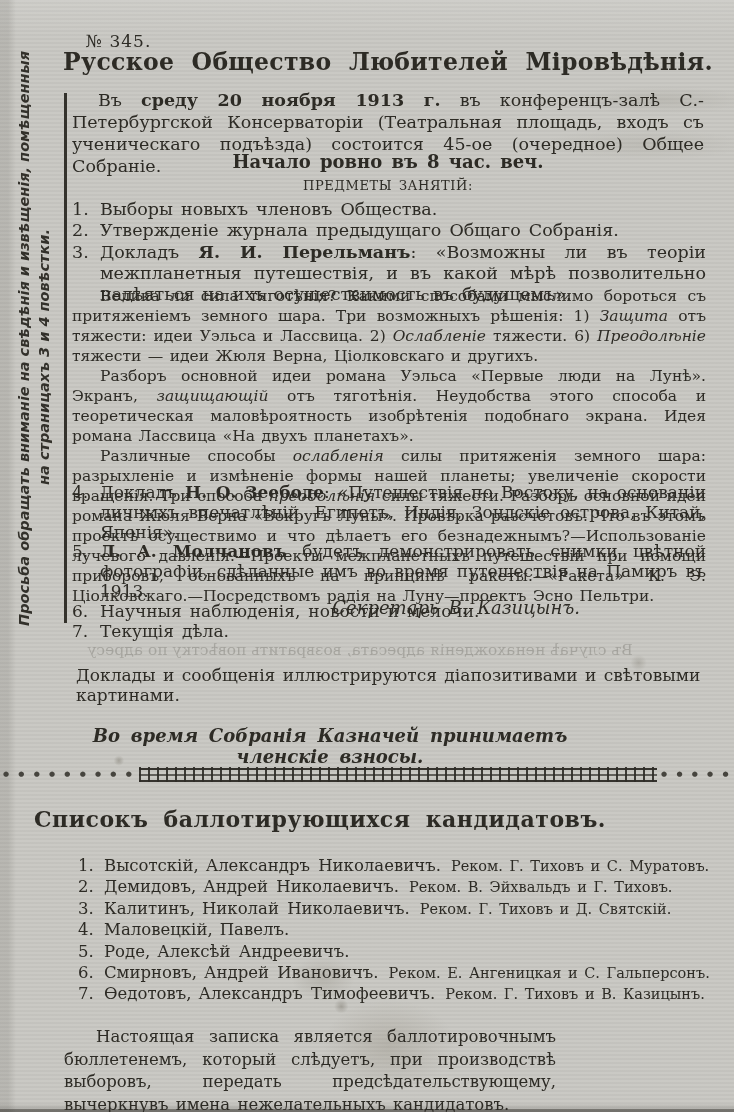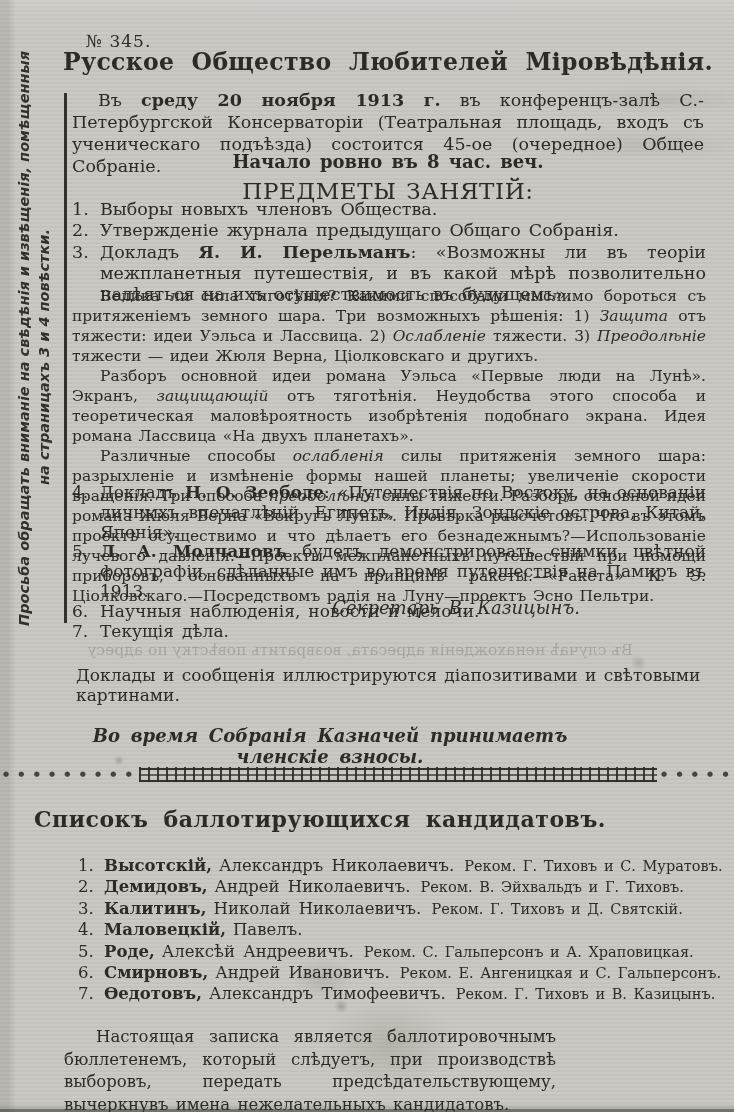--- a/index.html
+++ b/index.html
@@ -34,21 +34,21 @@
     transform-origin:0 0;transform:rotate(-90deg);
     font-family:"DejaVu Sans", sans-serif;font-style:italic;font-weight:bold;
     font-size:14.5px;color:#33312b;}
   .sb1{white-space:nowrap;text-align:center;}
   .sb2{white-space:nowrap;text-align:center;margin-top:4px;}
   .sidebar-rule{left:64px;top:93px;width:2.5px;height:530px;background:#34322c;}
   
   .intro{left:72px;top:89px;width:632px;margin:0;font-size:17.5px;line-height:22px;
     text-align:justify;text-indent:26px;word-spacing:3.5px;}
   .start-time{left:72px;top:151px;width:632px;text-align:center;font-weight:bold;font-size:18px;word-spacing:3px;}
-  .agenda-heading{left:72px;top:178px;width:632px;text-align:center;font-size:23px;letter-spacing:.6px;word-spacing:2px;}
+  .agenda-heading{left:72px;top:178px;width:632px;text-align:center;font-size:13px;letter-spacing:.6px;word-spacing:2px;}
   
   .agenda{left:72px;width:634px;font-size:17.5px;line-height:21.3px;word-spacing:2.5px;}
   .agenda.pt1{top:199px;}
   .agenda.pt2{top:483px;font-size:17px;line-height:19.8px;}
   .ag-item{display:flex;}
   .ag-item .num{flex:0 0 28px;}
   .ag-item .txt{flex:1;text-align:justify;}
   
   .abstract{left:72px;top:286px;width:634px;font-size:15.5px;line-height:20px;word-spacing:1.5px;}
   .abstract p{margin:0;text-align:justify;text-indent:28px;}
@@ -72,21 +72,21 @@
       linear-gradient(rgba(45,43,38,.95), rgba(45,43,38,.95));
     background-size:100% 100%,100% 2px,100% 2px,100% 2px;
     background-position:0 0,0 1px,0 7px,0 13px;
     background-repeat:repeat,no-repeat,no-repeat,no-repeat;}
   
   .ballot-heading{left:30px;top:806px;width:580px;margin:0;text-align:center;
     font-size:22px;font-weight:bold;word-spacing:7px;letter-spacing:.5px;}
   .candidates{left:78px;top:856px;width:580px;font-size:16.5px;}
   .cand-row{display:flex;align-items:baseline;white-space:nowrap;height:21.4px;}
   .cand-row .num{flex:0 0 26px;}
-  .cand-row .surname{font-weight:bold;margin-right:7px;}
+  .cand-row .surname{font-weight:normal;margin-right:7px;}
   .cand-row .cname{margin-right:10px;word-spacing:3px;}
   .cand-row .rec{font-size:14.5px;word-spacing:2px;}
   .ballot-note{left:64px;top:1026px;width:492px;margin:0;font-size:16.5px;line-height:22.5px;
     text-align:justify;text-indent:32px;word-spacing:2px;}
 </style>
 </head>
 <body>
 
 <div class="paper">
 
@@ -117,21 +117,21 @@
       <span class="num">2.</span>
       <span class="txt">Утвержденіе журнала предыдущаго Общаго Собранія.</span>
     </div>
     <div class="ag-item">
       <span class="num">3.</span>
       <span class="txt"><span>Докладъ </span><b>Я. И. Перельманъ</b><span>: «Возможны ли въ теоріи межпланетныя путешествія, и въ какой мѣрѣ позволительно надѣяться на ихъ осуществимость въ будущемъ».</span></span>
     </div>
   </div>
 
   <div class="abs abstract">
-    <p><span>Велика ли сила тяготѣнія? Какими способами мыслимо бороться съ притяженіемъ земного шара. Три возможныхъ рѣшенія: 1) </span><i>Защита</i><span> отъ тяжести: идеи Уэльса и Лассвица. 2) </span><i>Ослабленіе</i><span> тяжести. 3) </span><i>Преодолѣніе</i><span> тяжести — идеи Жюля Верна, Ціолковскаго и другихъ.</span></p>
+    <p><span>Велика ли сила тяготѣнія? Какими способами мыслимо бороться съ притяженіемъ земного шара. Три возможныхъ рѣшенія: 1) </span><i>Защита</i><span> отъ тяжести: идеи Уэльса и Лассвица. 2) </span><i>Ослабленіе</i><span> тяжести. 6) </span><i>Преодолѣніе</i><span> тяжести — идеи Жюля Верна, Ціолковскаго и другихъ.</span></p>
     <p><span>Разборъ основной идеи романа Уэльса «Первые люди на Лунѣ». Экранъ, </span><i>защищающій</i><span> отъ тяготѣнія. Неудобства этого способа и теоретическая маловѣроятность изобрѣтенія подобнаго экрана. Идея романа Лассвица «На двухъ планетахъ».</span></p>
     <p><span>Различные способы </span><i>ослабленія</i><span> силы притяженія земного шара: разрыхленіе и измѣненіе формы нашей планеты; увеличеніе скорости вращенія. Три способа </span><i>преодолѣнія</i><span> силы тяжести. Разборъ основной идеи романа Жюля Верна «Вокругъ Луны». Провѣрка разсчетовъ. Что въ этомъ проектѣ осуществимо и что дѣлаетъ его безнадежнымъ?—Использованіе лучевого давленія.—Проекты межпланетныхъ путешествій при помощи приборовъ, основанныхъ на принципѣ ракеты.—«Ракета» К. Э. Ціолковскаго.—Посредствомъ радія на Луну—проектъ Эсно Пельтри.</span></p>
   </div>
 
   <div class="abs agenda pt2">
     <div class="ag-item">
       <span class="num">4.</span>
       <span class="txt"><span>Докладъ </span><b>Н. О. Зеебоде</b><span>: «Путешествія по Востоку, на основаніи личныхъ впечатлѣній. Египетъ, Индія, Зондскіе острова, Китай, Японія».</span></span>
     </div>
     <div class="ag-item">
@@ -185,21 +185,20 @@
     </div>
     <div class="cand-row">
       <span class="num">4.</span>
       <span class="surname">Маловецкій,</span>
       <span class="cname">Павелъ.</span>
     </div>
     <div class="cand-row">
       <span class="num">5.</span>
       <span class="surname">Роде,</span>
       <span class="cname">Алексѣй Андреевичъ.</span>
-      <span class="rec">Реком. С. Гальперсонъ и А. Храповицкая.</span>
     </div>
     <div class="cand-row">
       <span class="num">6.</span>
       <span class="surname">Смирновъ,</span>
       <span class="cname">Андрей Ивановичъ.</span>
       <span class="rec">Реком. Е. Ангеницкая и С. Гальперсонъ.</span>
     </div>
     <div class="cand-row">
       <span class="num">7.</span>
       <span class="surname">Ѳедотовъ,</span>

